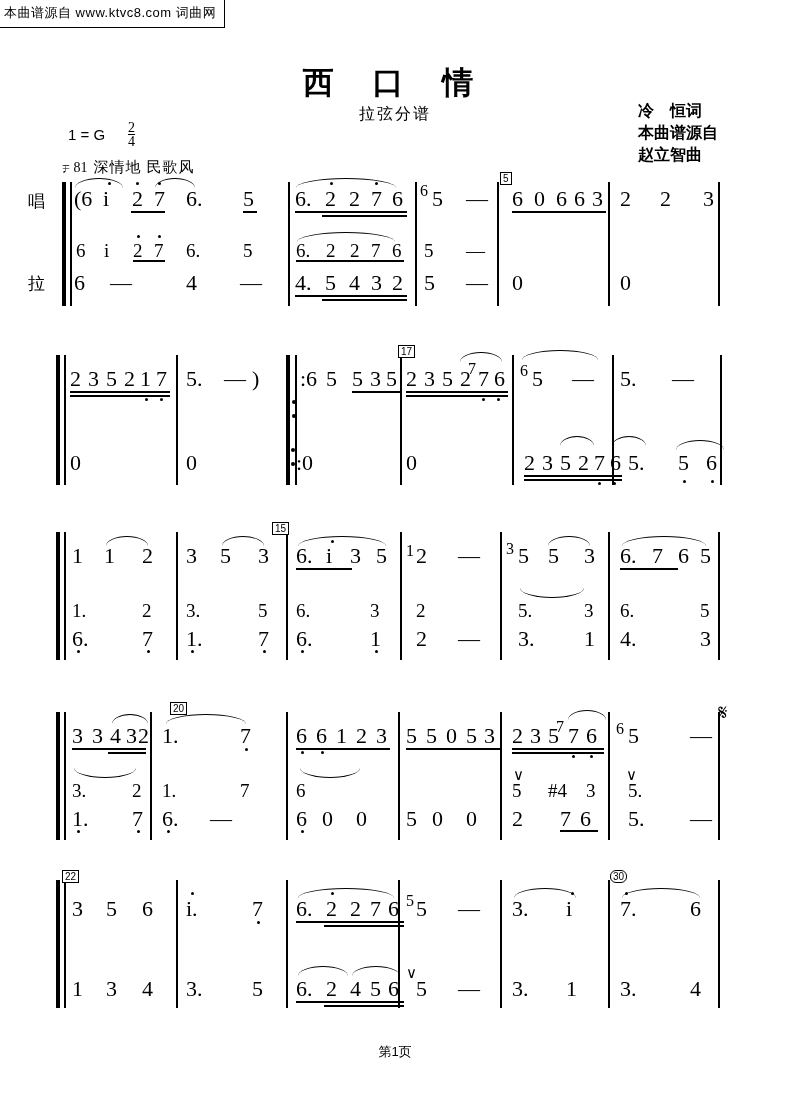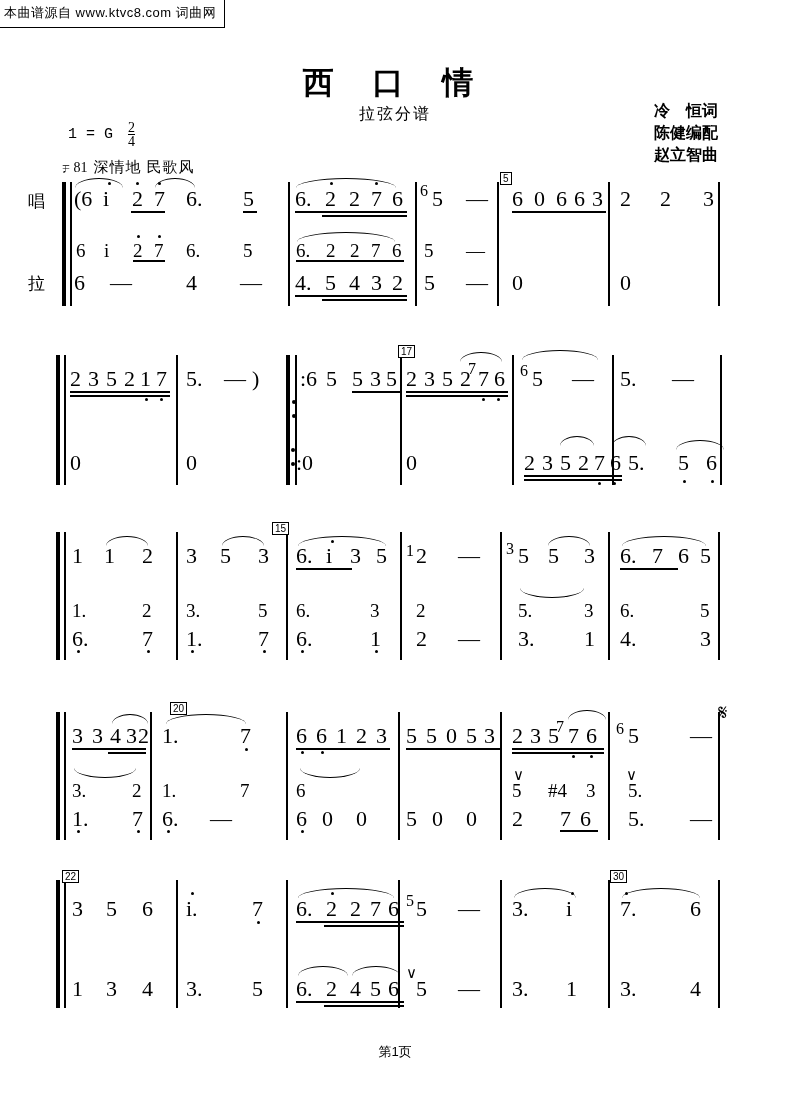--- a/index.html
+++ b/index.html
@@ -63,21 +63,21 @@
     font-weight: bold;
   }
   .credit-line { white-space: pre; }
 
   
   .keysig {
     position: absolute;
     left: 68px;
     top: 126px;
     font-size: 15px;
-    font-family: Liberation Mono, monospace;
+    font-family: Liberation Sans, sans-serif;
   }
   .meter {
     position: absolute;
     left: 128px;
     top: 122px;
     font-size: 14px;
     text-align: center;
     line-height: 12px;
   }
   .meter .num { display: block; }
@@ -204,21 +204,21 @@
 </style>
 </head>
 <body>
 
 <div class="watermark">本曲谱源自 www.ktvc8.com 词曲网</div>
 
 <div class="title">西 口 情</div>
 <div class="subtitle">拉弦分谱</div>
 <div class="credits">
   <div class="credit-line">冷　恒词</div>
-  <div class="credit-line">陈健编配</div>
+  <div class="credit-line">本曲谱源自</div>
   <div class="credit-line">赵立智曲</div>
 </div>
 
 <div class="keysig">1 = G</div>
 <div class="meter">
   <span class="num">2</span>
   <span class="den">4</span>
 </div>
 <div class="tempo">
   <span class="note">♩</span><span>= 81</span><span class="style">深情地 民歌风</span>
@@ -592,21 +592,21 @@
   <div class="brace" style="left:56px; top:880px; height:128px;"></div>
   <div class="barline" style="left:64px; top:880px; height:128px;"></div>
   <div class="barline" style="left:176px; top:880px; height:128px;"></div>
   <div class="barline" style="left:286px; top:880px; height:128px;"></div>
   <div class="barline" style="left:398px; top:880px; height:128px;"></div>
   <div class="barline" style="left:500px; top:880px; height:128px;"></div>
   <div class="barline" style="left:608px; top:880px; height:128px;"></div>
   <div class="barline" style="left:718px; top:880px; height:128px;"></div>
 
   <div class="measnum" style="left:62px; top:870px;">22</div>
-  <div class="measnum" style="left:610px; top:870px;">30</div>
+  <div class="measnum" style="left:610px; top:870px;border-radius:6px;">30</div>
 
   <div class="note" style="left:72px; top:898px;">3</div>
   <div class="note" style="left:106px; top:898px;">5</div>
   <div class="note" style="left:142px; top:898px;">6</div>
   <div class="note" style="left:186px; top:898px;">i.</div>
   <div class="dot" style="left:191px; top:892px;"></div>
   <div class="note" style="left:252px; top:898px;">7</div>
   <div class="dot" style="left:257px; top:921px;"></div>
 
   <div class="note" style="left:296px; top:898px;">6.</div>

